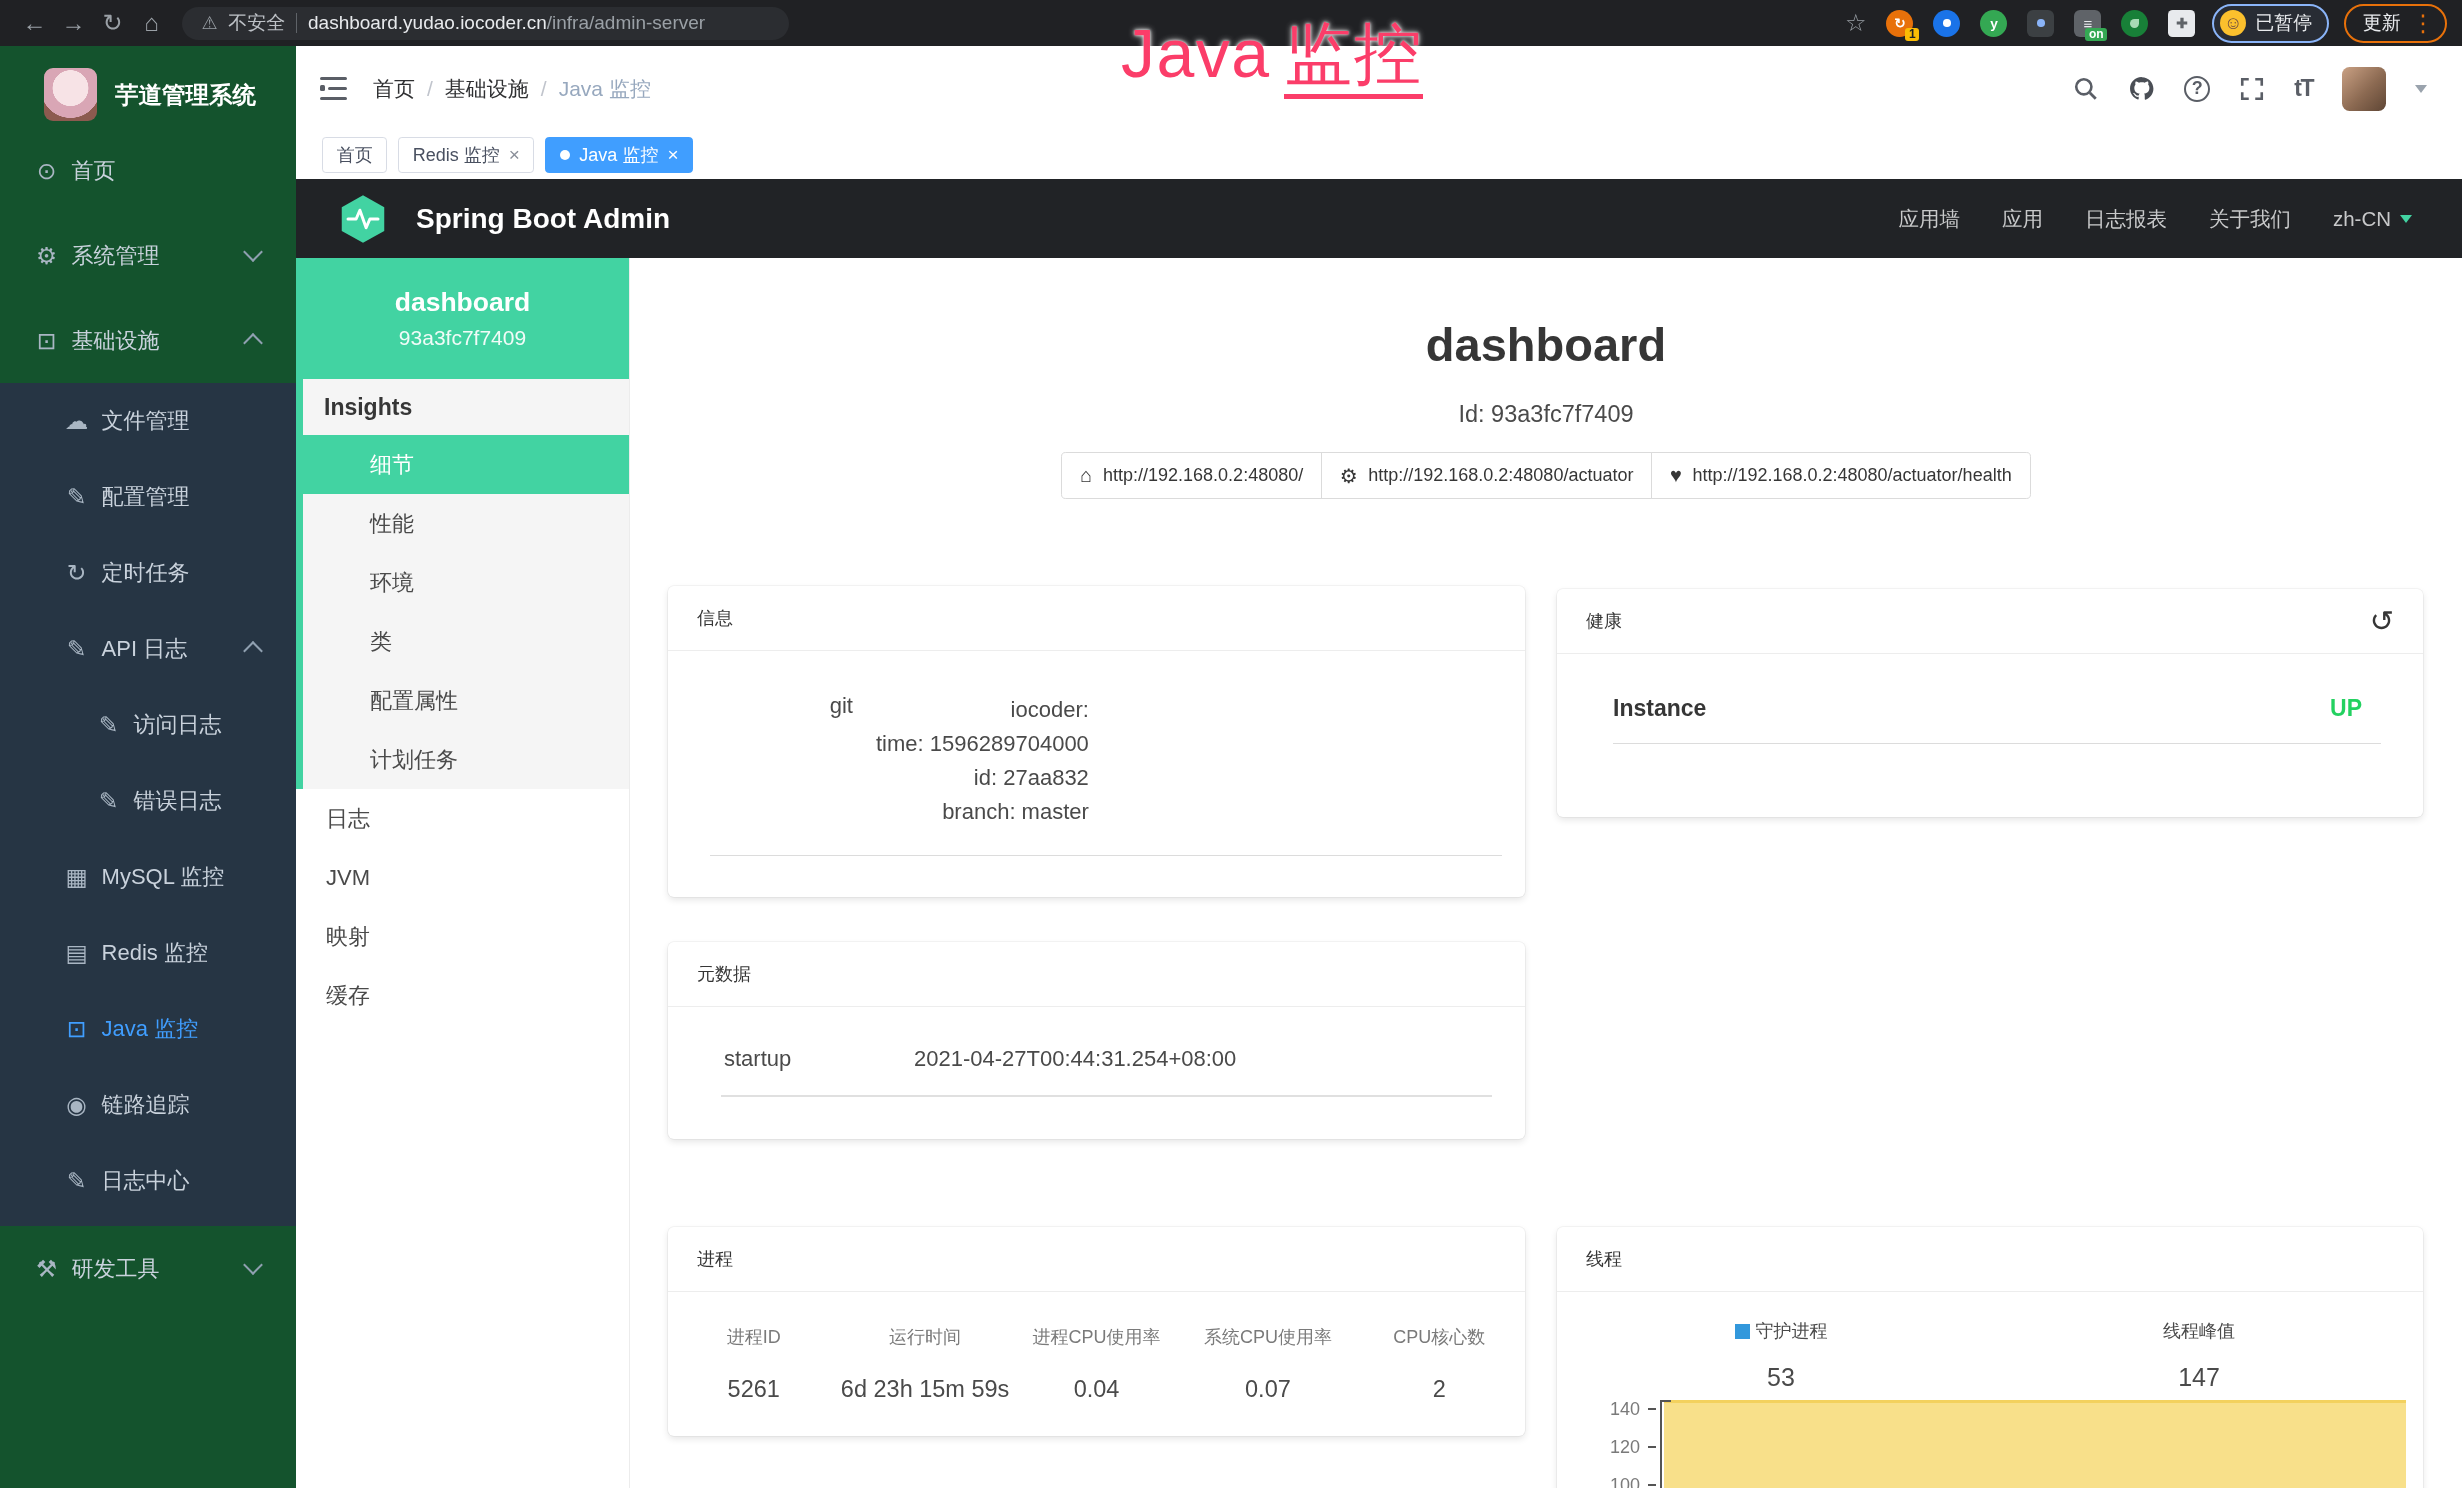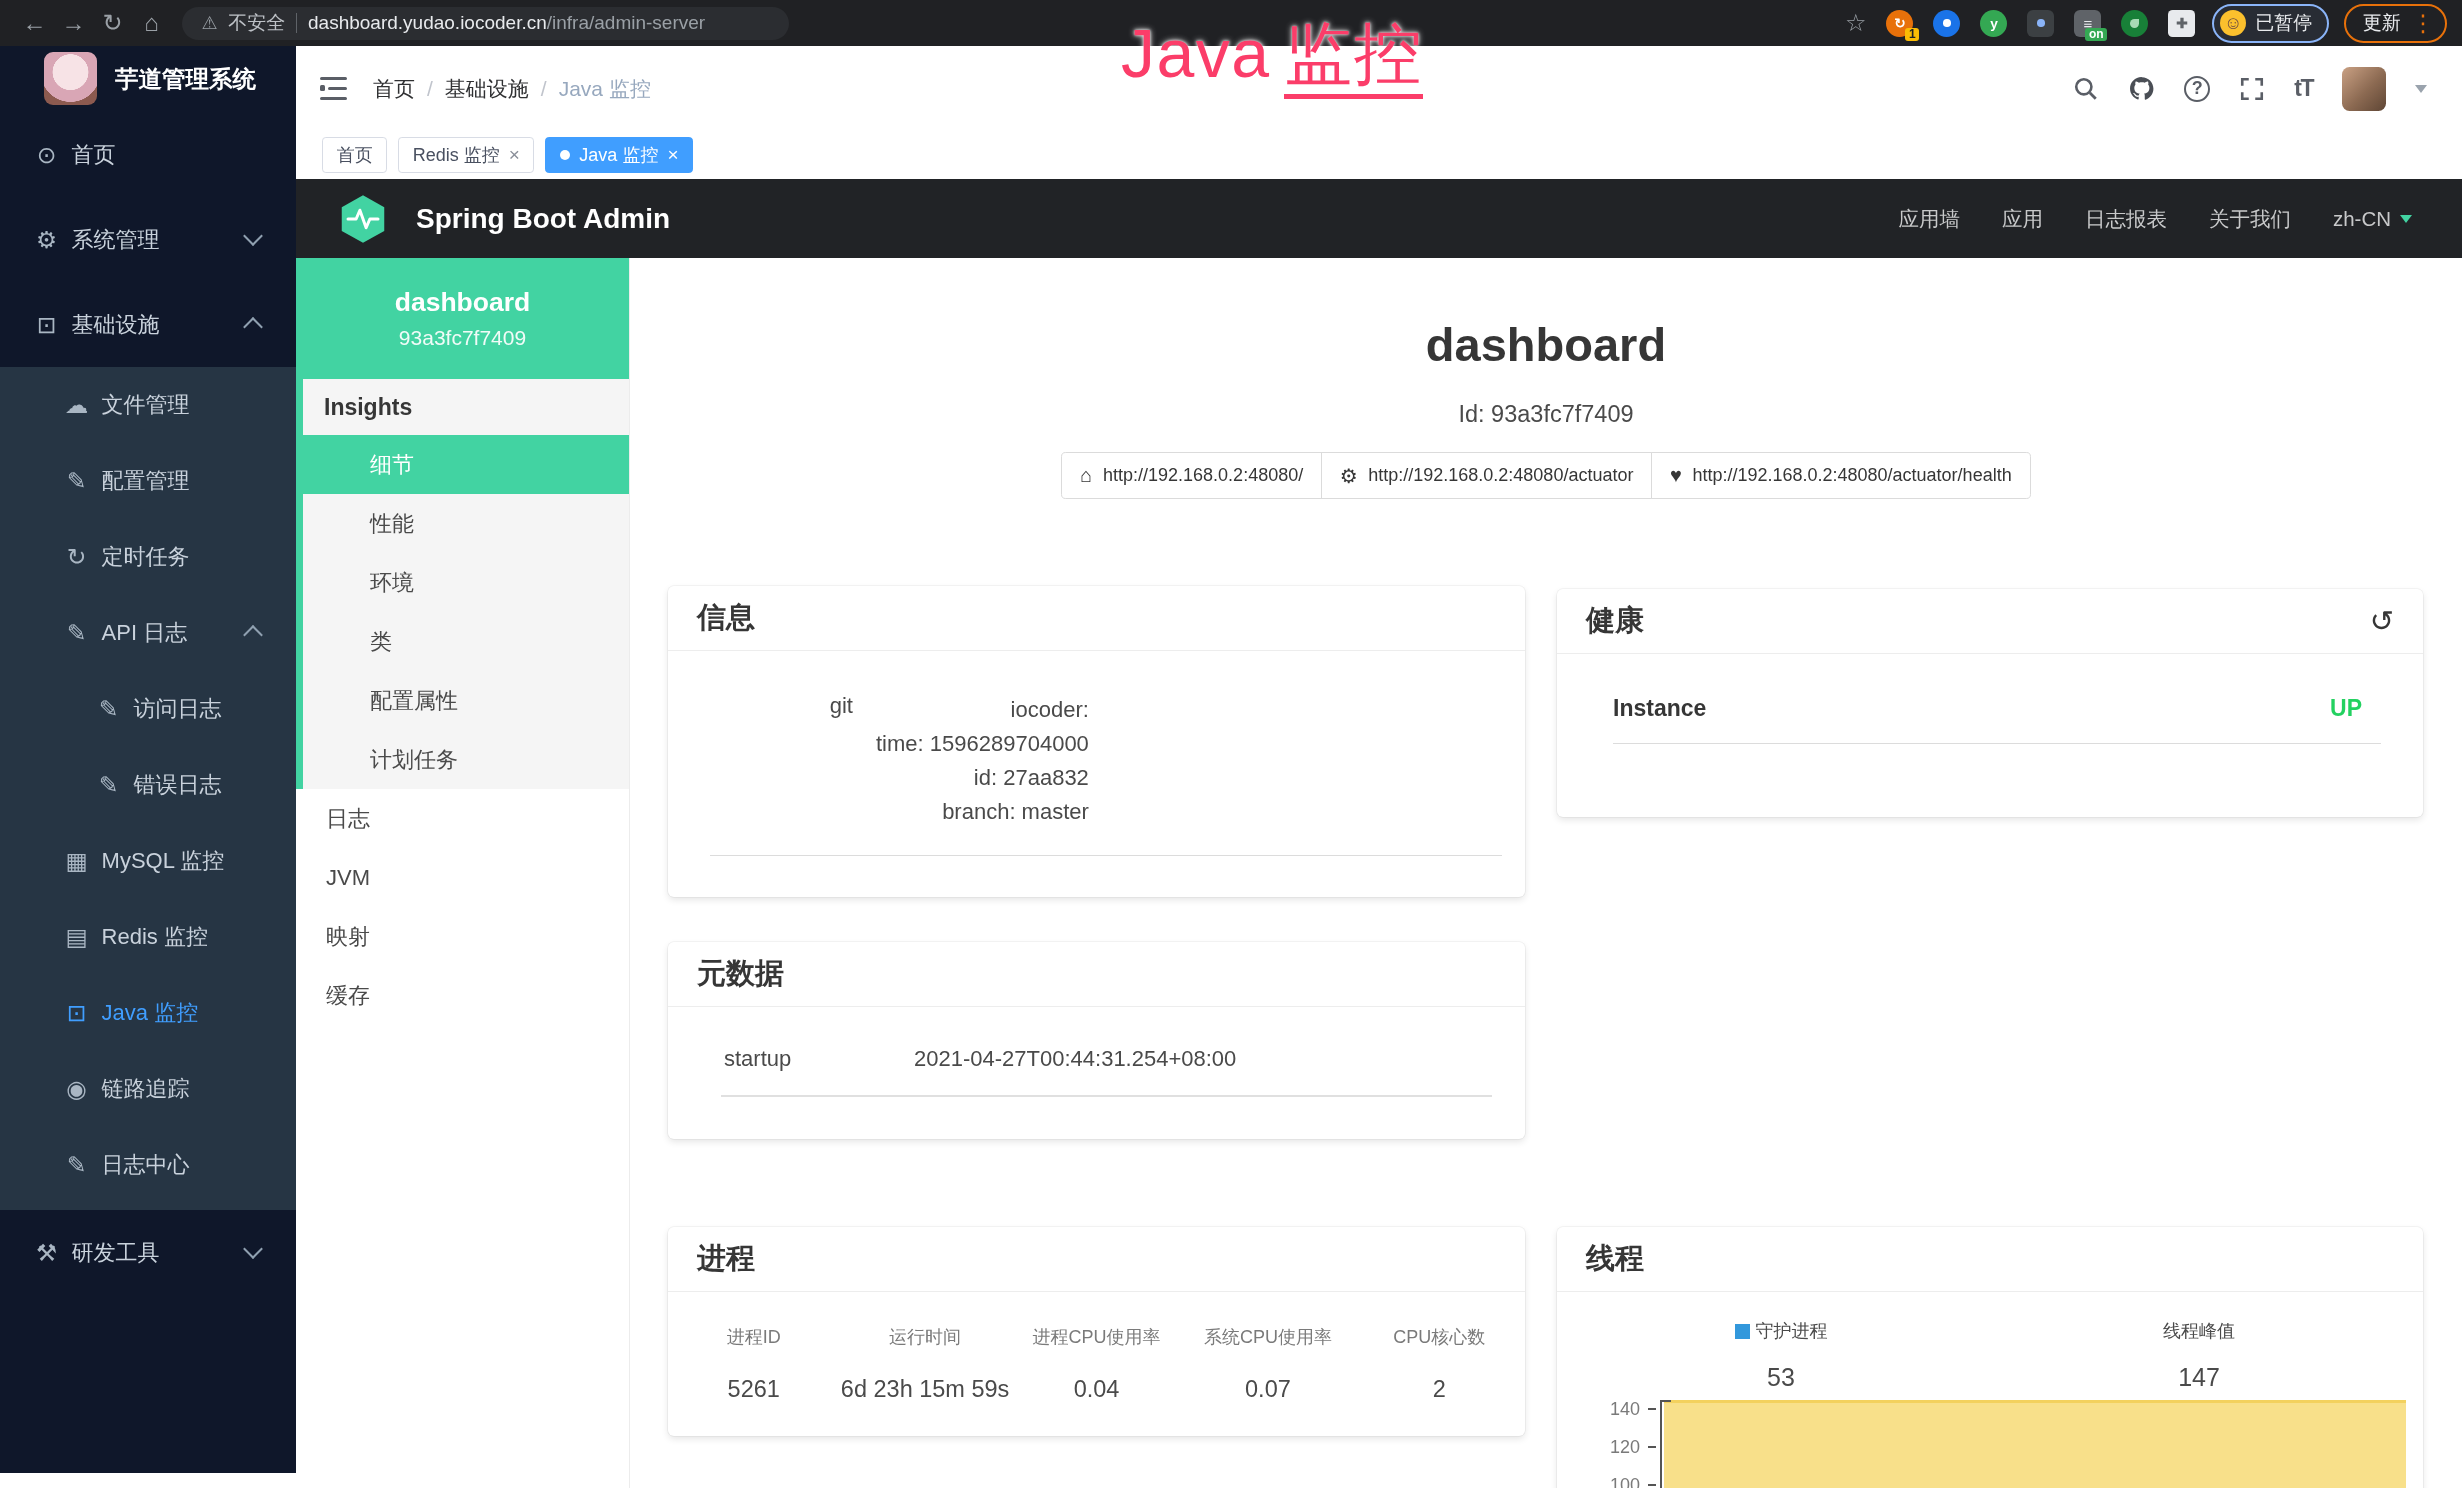--- a/index.html
+++ b/index.html
@@ -45,21 +45,21 @@
   .update-label{font-size:19px;color:#e8eaed;}
   .vdots{font-size:23px;color:#e8710a;line-height:1;}
 
   
   .annotation{position:absolute;left:1121px;top:9px;z-index:60;font-size:68px;color:#fb3d69;
               font-weight:500;letter-spacing:1.5px;white-space:nowrap;
               text-shadow:0 0 6px rgba(255,255,255,.9),0 0 3px rgba(255,255,255,.9);}
   .annotation .cjk{border-bottom:5.3px solid #fb3d69;padding-bottom:3px;margin-left:13.7px;}
 
   
-  .sidebar{position:absolute;left:0;top:30px;width:296px;height:1443px;background:#0f172a;z-index:10;}
+  .sidebar{position:absolute;left:0;top:46px;width:296px;height:1443px;background:#14532d;z-index:10;}
   .logo-row{position:absolute;left:0;top:10.6px;width:100%;height:76px;display:flex;align-items:center;}
   .logo-img{width:53px;height:53px;margin-left:44px;border-radius:9px;
             background:radial-gradient(circle at 50% 38%,#f7e3e6 0 42%,#d9a6b5 43% 70%,#8c5a4f 71%);}
   .logo-title{margin-left:18px;font-size:23.5px;font-weight:bold;color:#fff;}
   .nav-row{position:absolute;left:0;width:296px;height:85px;display:flex;align-items:center;cursor:pointer;}
   .submenu{position:absolute;left:0;top:337px;width:296px;height:843px;background:#263544;}
   .sub-row{width:296px;height:76px;display:flex;align-items:center;cursor:pointer;}
   .nicon{width:35px;margin-left:29px;font-size:23.5px;color:#a9b6c3;text-align:center;flex:0 0 auto;}
   .sub-row .nicon{margin-left:59px;}
   .sub-row.lv3 .nicon{margin-left:91px;}
@@ -137,21 +137,21 @@
   .url-group{position:absolute;top:194px;left:0;right:0;display:flex;justify-content:center;}
   .url-btn{display:flex;align-items:center;gap:10.6px;height:47px;border:1.5px solid #dbdbdb;background:#fff;
            padding:0 18px;font-size:18px;color:#363636;cursor:pointer;margin-left:-1.5px;box-sizing:border-box;}
   .url-btn:first-child{border-radius:4.6px 0 0 4.6px;margin-left:0;}
   .url-btn:last-child{border-radius:0 4.6px 4.6px 0;}
   .uicon{font-size:20px;color:#363636;}
 
   .card{position:absolute;background:#fff;border-radius:6px;
         box-shadow:0 3px 7.6px rgba(10,10,10,.10),0 0 0 0.8px rgba(10,10,10,.05);}
   .card-header{height:64px;display:flex;align-items:center;padding:0 29px;border-bottom:1.5px solid #ededed;}
-  .card-title{font-size:29px;font-weight:700;color:#363636;}
+  .card-title{font-size:18px;font-weight:400;color:#363636;}
   .hist{margin-left:auto;font-size:29px;color:#363636;cursor:pointer;line-height:1;}
 
   .info-body{padding-top:42px;display:flex;text-align:right;}
   .kcol{width:135px;padding-left:50px;font-size:22px;color:#4a4a4a;flex:0 0 auto;}
   .vlines{font-size:22px;color:#4a4a4a;line-height:34px;}
   .vlines .indent{padding-left:23px;}
   .row-divider{border-bottom:1.5px solid #dcdcdc;margin:26px 23px 0 42px;}
 
   .health-row{display:flex;align-items:center;padding:41px 61px 0 56px;}
   .health-key{font-size:23px;font-weight:600;color:#363636;}

